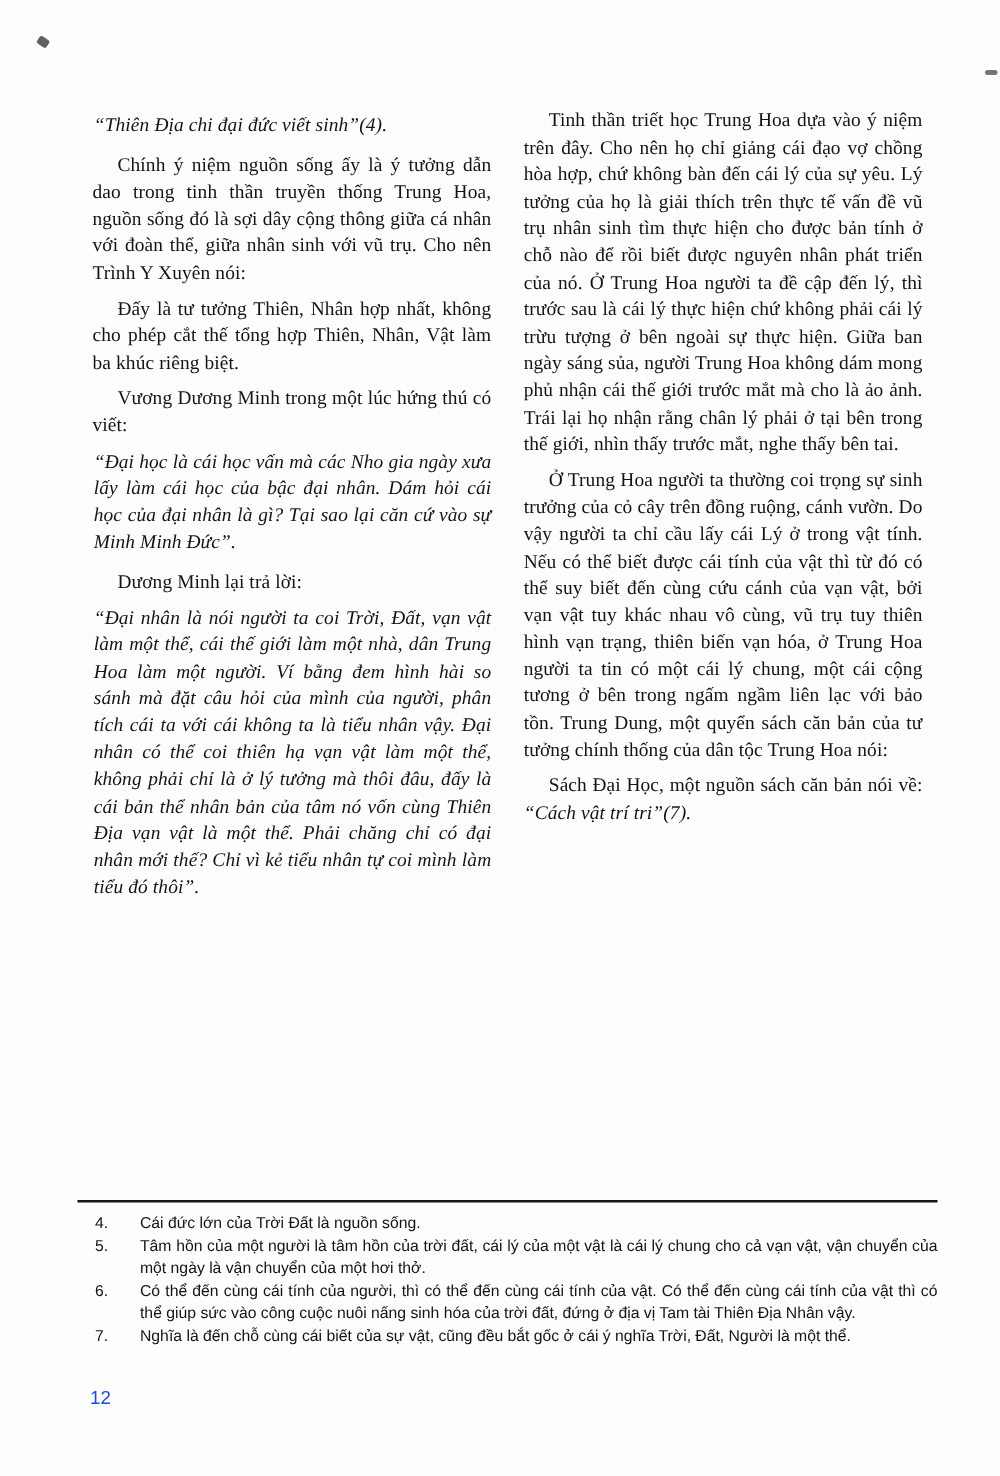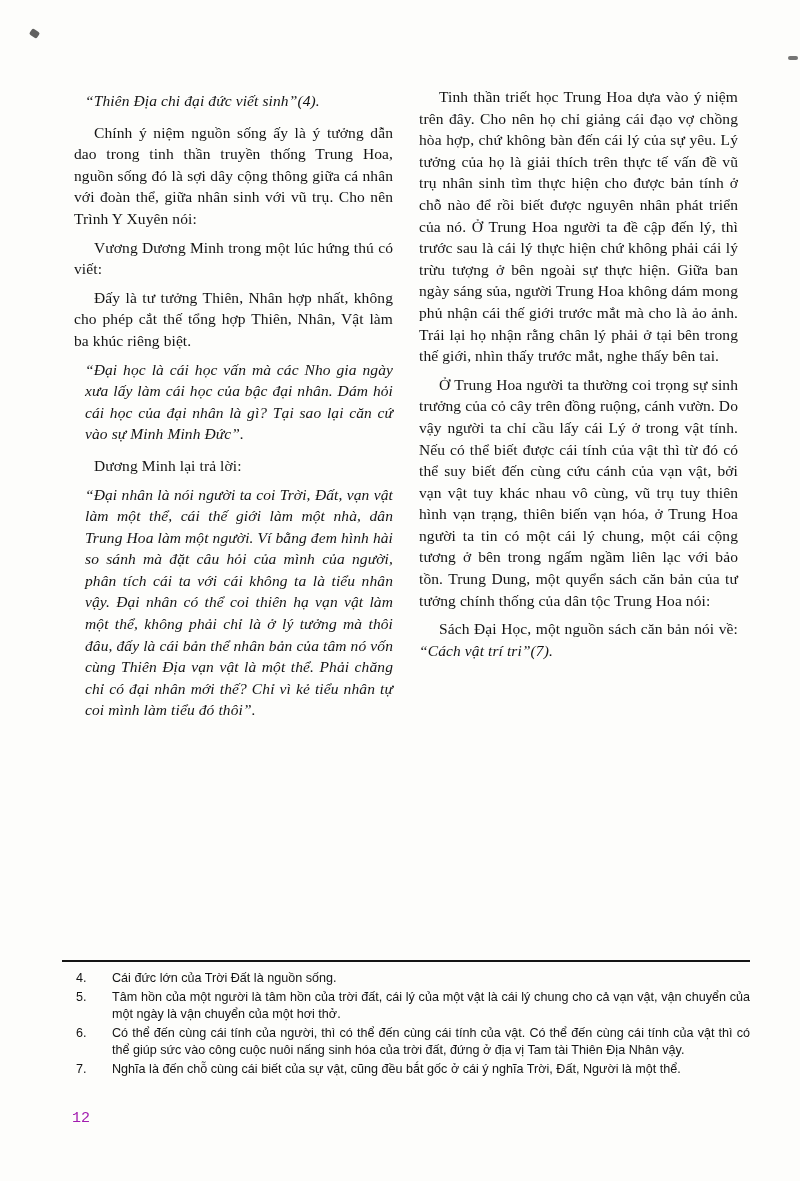--- a/index.html
+++ b/index.html
@@ -26,21 +26,21 @@
     width: 319px;
     font-size: 15.5px;
     line-height: 21.6px;
     text-align: justify;
     letter-spacing: 0.1px;
   }
   .col p { margin-bottom: 7px; }
   p.body-p { text-indent: 20px; }
   p.quote {
     font-style: italic;
-    margin-left: 11px;
+    margin-left: 1px;
     margin-top: 4px;
     margin-bottom: 10px;
   }
   .inline-quote { font-style: italic; font-weight: normal; }
   .footnotes {
     position: absolute;
     left: 62px;
     top: 960px;
     width: 688px;
     font-family: "Liberation Sans", sans-serif;
@@ -54,43 +54,43 @@
     margin-bottom: 8px;
     width: 100%;
   }
   .footnote { display: flex; margin-bottom: 1px; padding-left: 14px; }
   .fn-num { flex: none; width: 20px; }
   .fn-text { flex: 1; margin-left: 16px; }
   .page-number {
     position: absolute;
     left: 72px;
     top: 1110px;
-    font-family: Liberation Mono, monospace;
+    font-family: Liberation Sans, sans-serif;
     font-size: 15px;
-    color: #a21caf;
+    color: #1d4ed8;
   }
   .artifact { position: absolute; background: #3a3a3a; }
   .artifact-tl { left: 30px; top: 30px; width: 9px; height: 7px; transform: rotate(35deg); border-radius: 2px; opacity: .8; }
   .artifact-r { left: 788px; top: 56px; width: 10px; height: 4px; border-radius: 2px; opacity: .7; }
 </style>
 </head>
 <body>
 
 <div class="page">
 
   <span class="artifact artifact-tl"></span>
   <span class="artifact artifact-r"></span>
 
   <div class="columns">
 
     <div class="col">
       <p class="quote">“Thiên Địa chi đại đức viết sinh”(4).</p>
       <p class="body-p">Chính ý niệm nguồn sống ấy là ý tưởng dẫn dao trong tinh thần truyền thống Trung Hoa, nguồn sống đó là sợi dây cộng thông giữa cá nhân với đoàn thể, giữa nhân sinh với vũ trụ. Cho nên Trình Y Xuyên nói:</p>
+      <p class="body-p">Đấy là tư tưởng Thiên, Nhân hợp nhất, không cho phép cắt thế tổng hợp Thiên, Nhân, Vật làm ba khúc riêng biệt.</p>
       <p class="body-p">Vương Dương Minh trong một lúc hứng thú có viết:</p>
-      <p class="body-p">Đấy là tư tưởng Thiên, Nhân hợp nhất, không cho phép cắt thế tổng hợp Thiên, Nhân, Vật làm ba khúc riêng biệt.</p>
       <p class="quote">“Đại học là cái học vấn mà các Nho gia ngày xưa lấy làm cái học của bậc đại nhân. Dám hỏi cái học của đại nhân là gì? Tại sao lại căn cứ vào sự Minh Minh Đức”.</p>
       <p class="body-p">Dương Minh lại trả lời:</p>
       <p class="quote">“Đại nhân là nói người ta coi Trời, Đất, vạn vật làm một thể, cái thế giới làm một nhà, dân Trung Hoa làm một người. Ví bằng đem hình hài so sánh mà đặt câu hỏi của mình của người, phân tích cái ta với cái không ta là tiểu nhân vậy. Đại nhân có thể coi thiên hạ vạn vật làm một thể, không phải chỉ là ở lý tưởng mà thôi đâu, đấy là cái bản thể nhân bản của tâm nó vốn cùng Thiên Địa vạn vật là một thể. Phải chăng chỉ có đại nhân mới thế? Chỉ vì kẻ tiểu nhân tự coi mình làm tiểu đó thôi”.</p>
     </div>
 
     <div class="col">
       <p class="body-p">Tinh thần triết học Trung Hoa dựa vào ý niệm trên đây. Cho nên họ chỉ giảng cái đạo vợ chồng hòa hợp, chứ không bàn đến cái lý của sự yêu. Lý tưởng của họ là giải thích trên thực tế vấn đề vũ trụ nhân sinh tìm thực hiện cho được bản tính ở chỗ nào để rồi biết được nguyên nhân phát triển của nó. Ở Trung Hoa người ta đề cập đến lý, thì trước sau là cái lý thực hiện chứ không phải cái lý trừu tượng ở bên ngoài sự thực hiện. Giữa ban ngày sáng sủa, người Trung Hoa không dám mong phủ nhận cái thế giới trước mắt mà cho là ảo ảnh. Trái lại họ nhận rằng chân lý phải ở tại bên trong thế giới, nhìn thấy trước mắt, nghe thấy bên tai.</p>
       <p class="body-p">Ở Trung Hoa người ta thường coi trọng sự sinh trưởng của cỏ cây trên đồng ruộng, cánh vườn. Do vậy người ta chỉ cầu lấy cái Lý ở trong vật tính. Nếu có thể biết được cái tính của vật thì từ đó có thể suy biết đến cùng cứu cánh của vạn vật, bởi vạn vật tuy khác nhau vô cùng, vũ trụ tuy thiên hình vạn trạng, thiên biến vạn hóa, ở Trung Hoa người ta tin có một cái lý chung, một cái cộng tương ở bên trong ngấm ngầm liên lạc với bảo tồn. Trung Dung, một quyển sách căn bản của tư tưởng chính thống của dân tộc Trung Hoa nói:</p>
       <p class="body-p"><span>Sách Đại Học, một nguồn sách căn bản nói về: </span><span class="inline-quote">“Cách vật trí tri”(7).</span></p>
     </div>

